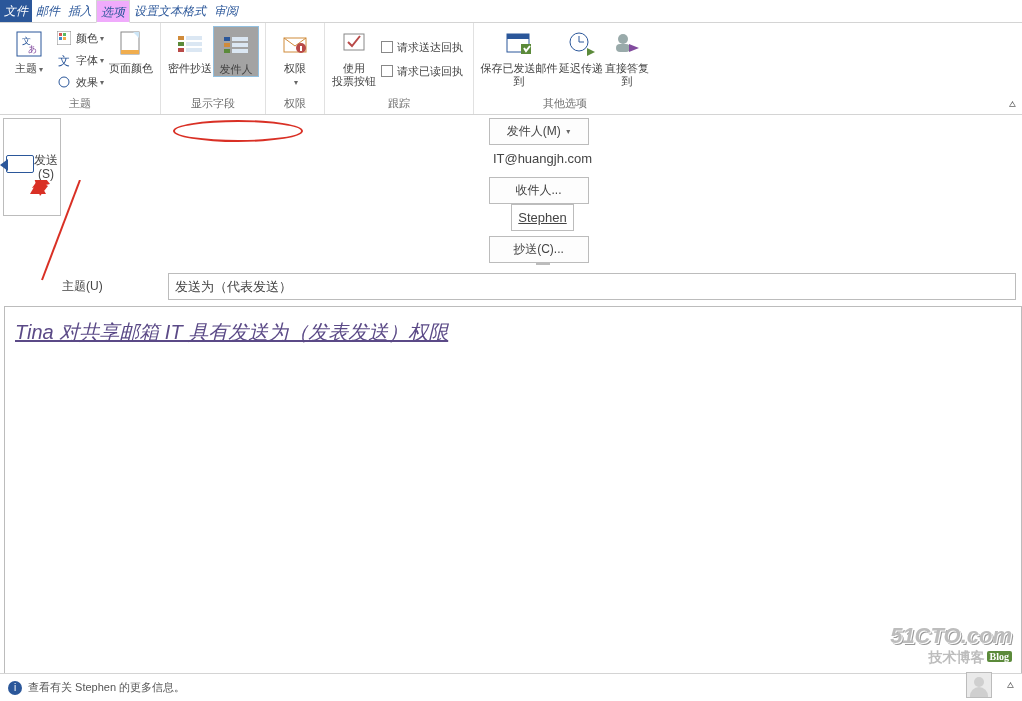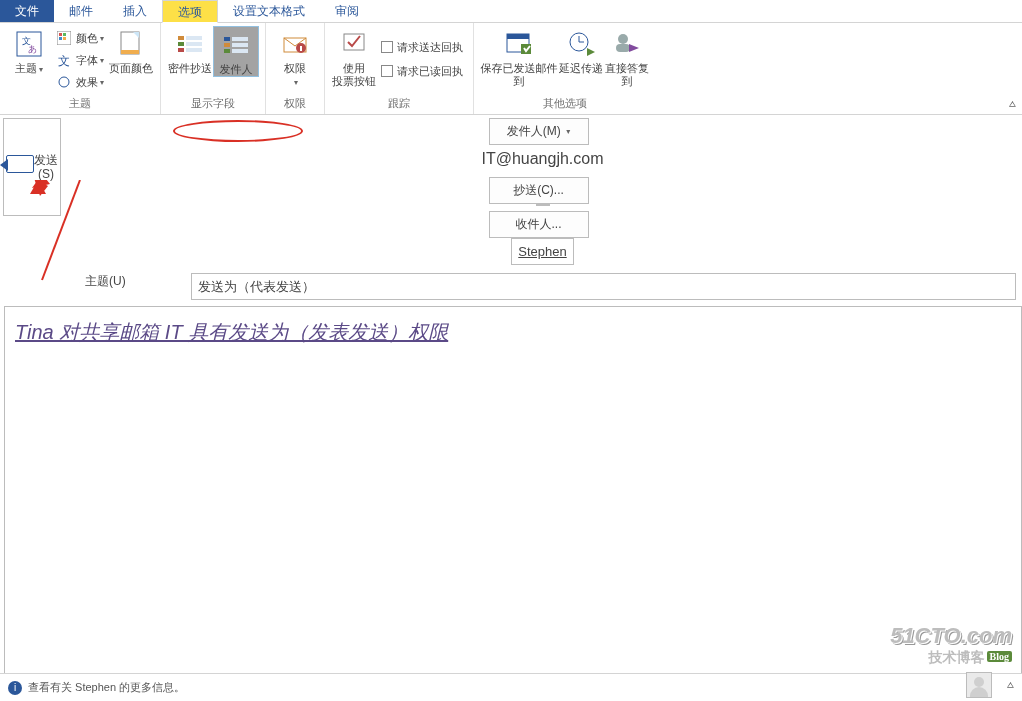--- a/index.html
+++ b/index.html
@@ -1,21 +1,21 @@
 <!DOCTYPE html>
 <html><head>
 <meta charset="utf-8">
 <style>
   * { box-sizing: border-box; }
   html,body { margin:0; padding:0; font-family: "Microsoft YaHei", "Segoe UI", sans-serif; font-size:12px; color:#444; background:#fff; width:1022px; height:701px; overflow:hidden; }
   
   .tabstrip   { height:23px; background:#fff; border-bottom:1px solid #d4d4d4; display:flex; align-items:stretch; }
-  .tab        { padding:0 15px; line-height:23px; cursor:default; color:#2b579a; }
+  .tab        { padding:0 4px; line-height:23px; cursor:default; color:#2b579a;font-style:italic; }
   .tab.file   { background:#2b579a; color:#fff; }
-  .tab.active { border:1px solid #d4d4d4; border-bottom:1px solid #fff; color:#2b579a; margin-bottom:-1px; background:#fde047; }
+  .tab.active { border:1px solid #d4d4d4; border-bottom:1px solid #fff; color:#2b579a; margin-bottom:-1px; background:#f0abfc; }
   
   .ribbon     { height:92px; background:#fff; border-bottom:1px solid #d4d4d4; display:flex; position:relative; }
   .ribgrp     { display:flex; flex-direction:column; align-items:center; padding:3px 6px 0 6px; border-right:1px solid #e1e1e1; }
   .ribgrp .row{ display:flex; align-items:flex-start; }
   .riblabel   { font-size:11px; color:#6d6d6d; margin-top:auto; padding:2px 0 3px 0; }
   .bigbtn     { display:flex; flex-direction:column; align-items:center; width:46px; padding-top:2px; cursor:default; }
   .bigbtn .ico{ width:32px; height:32px; display:flex; align-items:center; justify-content:center; }
   .bigbtn .lbl{ font-size:11px; line-height:13px; text-align:center; margin-top:2px; }
   .bigbtn.active { background:#a3a3a3; border:1px solid #92c0e0; }
   .smallrow   { display:flex; flex-direction:column; gap:2px; padding-top:2px; }
@@ -29,23 +29,23 @@
   .headerzone { display:flex; border-bottom:0; }
   .sendcell   { width:58px; height:98px; border:1px solid #bcbcbc; display:flex; align-items:center; justify-content:center; margin:3px 0 0 3px; position:relative; cursor:default; }
   .sendcell .sico2{ width:28px; height:18px; border:1px solid #2b579a; border-radius:2px; position:relative; margin-bottom:6px;}
   .sendcell .sico2::before{ content:""; position:absolute; left:-7px; top:3px; width:0; height:0; border-top:6px solid transparent; border-bottom:6px solid transparent; border-right:8px solid #2b579a; }
   .sendlbl    { font-size:12px; text-align:center; line-height:14px; }
   .redarrow   { position:absolute; left:30px; top:180px; pointer-events:none; }
   .fieldcol   { flex:1; padding:3px 6px 0 8px; }
   .fieldrow   { display:flex; align-items:center; margin-bottom:5px;flex-direction:column; }
   .addrbtn    { width:100px; height:27px; border:1px solid #bcbcbc; background:#fdfdfd; display:flex; align-items:center; justify-content:center; font-size:12px; margin-right:8px; cursor:default; }
   .addrinput  { flex:1; height:27px; border:1px solid #bcbcbc; padding:0 6px; line-height:25px; font-size:13px; }
-  .addrstatic { height:27px; line-height:27px; padding:0 6px; font-size:16px; }
+  .addrstatic { height:27px; line-height:27px; padding:0 6px; font-size:13px; }
   .redcircle  { position:absolute; border:2px solid #d93025; border-radius:50%/50%; width:130px; height:22px; pointer-events:none; }
-  .subjectrow { display:flex; align-items:flex-start; padding:3px 6px 6px 25px; }
+  .subjectrow { display:flex; align-items:center; padding:3px 6px 6px 2px; }
   .subjlbl    { width:100px; padding-left:2px; font-size:12px; }
   
   .bodyframe  { margin:0 0 0 4px; border:1px solid #bcbcbc; height:390px; padding:12px 10px; overflow:auto; }
   .bodytext   { font-family:"Segoe UI", sans-serif; font-style:italic; color:#5b4a87; font-size:20px; text-decoration:underline; }
   
   .footer     { position:absolute; left:0; right:0; bottom:0; height:28px; border-top:1px solid #d4d4d4; display:flex; align-items:center; padding:0 8px; font-size:11px; color:#555; background:#fff; }
   .footer .infoico{ width:14px; height:14px; border-radius:50%; background:#2b579a; color:#fff; font-size:10px; display:flex; align-items:center; justify-content:center; margin-right:6px; }
   .watermark  { position:absolute; right:10px; bottom:34px; text-align:right; pointer-events:none; }
   .watermark .w1{ font-family:Arial; font-size:22px; font-weight:bold; font-style:italic; color:#bdbdbd; text-shadow:1px 1px 0 #fff, 2px 2px 0 #999; }
   .watermark .w2{ font-family:"Microsoft YaHei"; font-size:14px; font-weight:bold; color:#bdbdbd; }
@@ -256,26 +256,26 @@
   </div>
   <div class="fieldcol">
     <div class="fieldrow" style="position:relative">
       <div class="addrbtn">
         <span>发件人(M)</span>&nbsp;<span class="ddarrow">▾</span>
       </div>
       <div class="addrstatic">IT@huangjh.com</div>
       <div class="redcircle" style="left:104px; top:2px;"></div>
     </div>
     <div class="fieldrow">
+      <div class="addrbtn">收件人...</div>
+      <div class="addrinput"><span style="text-decoration:underline">Stephen</span></div>
+    </div>
+    <div class="fieldrow">
       <div class="addrbtn">抄送(C)...</div>
       <div class="addrinput"></div>
-    </div>
-    <div class="fieldrow">
-      <div class="addrbtn">收件人...</div>
-      <div class="addrinput"><span style="text-decoration:underline">Stephen</span></div>
     </div>
   </div>
 </div>
 <div class="subjectrow">
   <div style="width:58px"></div>
   <div class="subjlbl">主题(U)</div>
   <div class="addrinput" style="margin-left:8px">发送为（代表发送）</div>
 </div>
 
 <svg class="redarrow" width="60" height="120">

